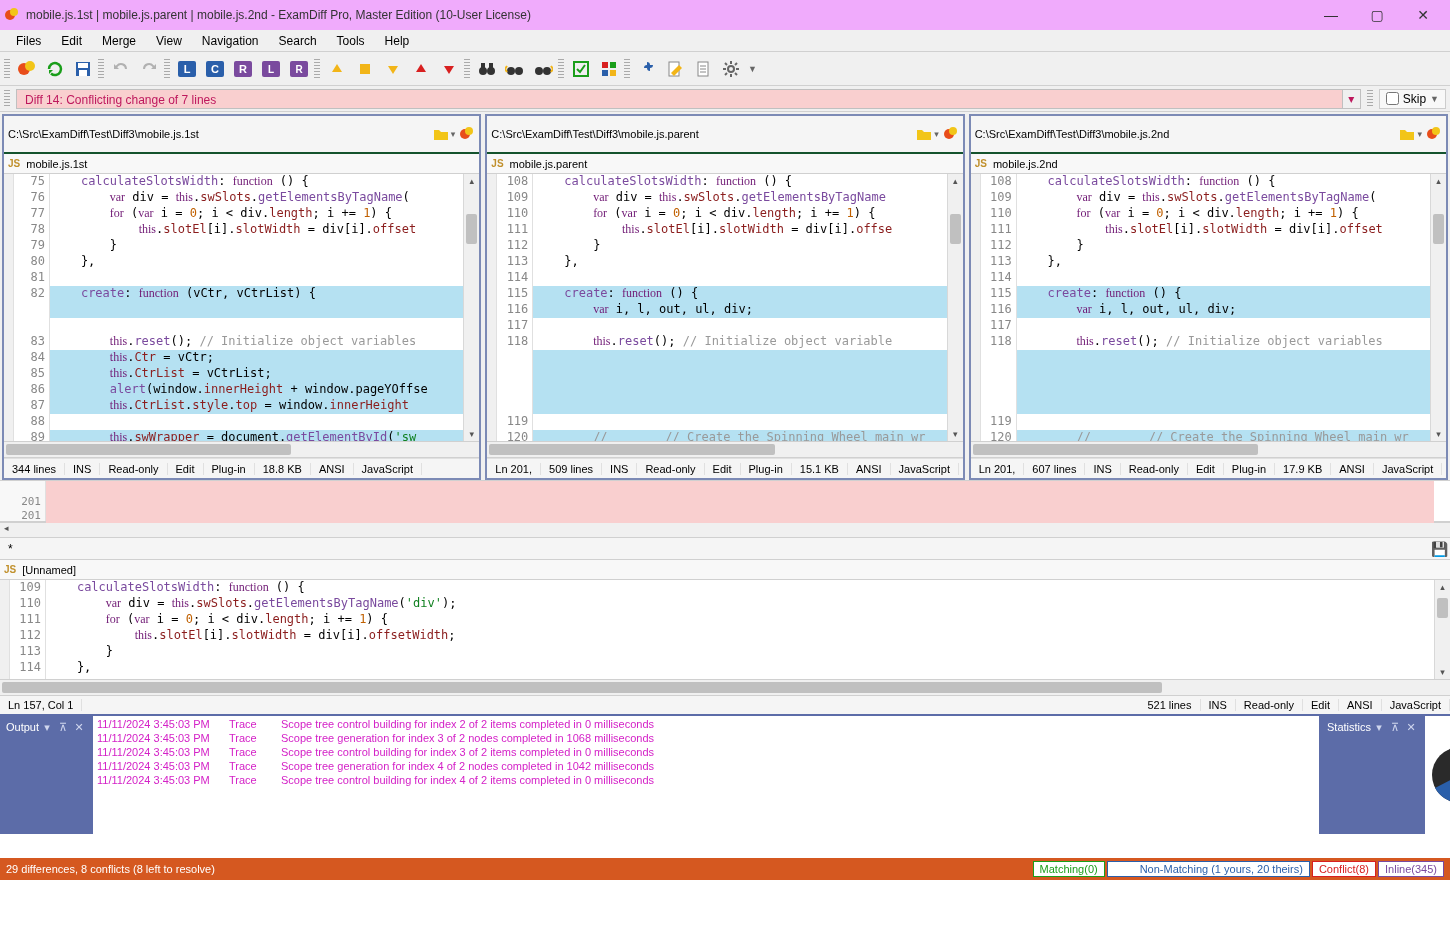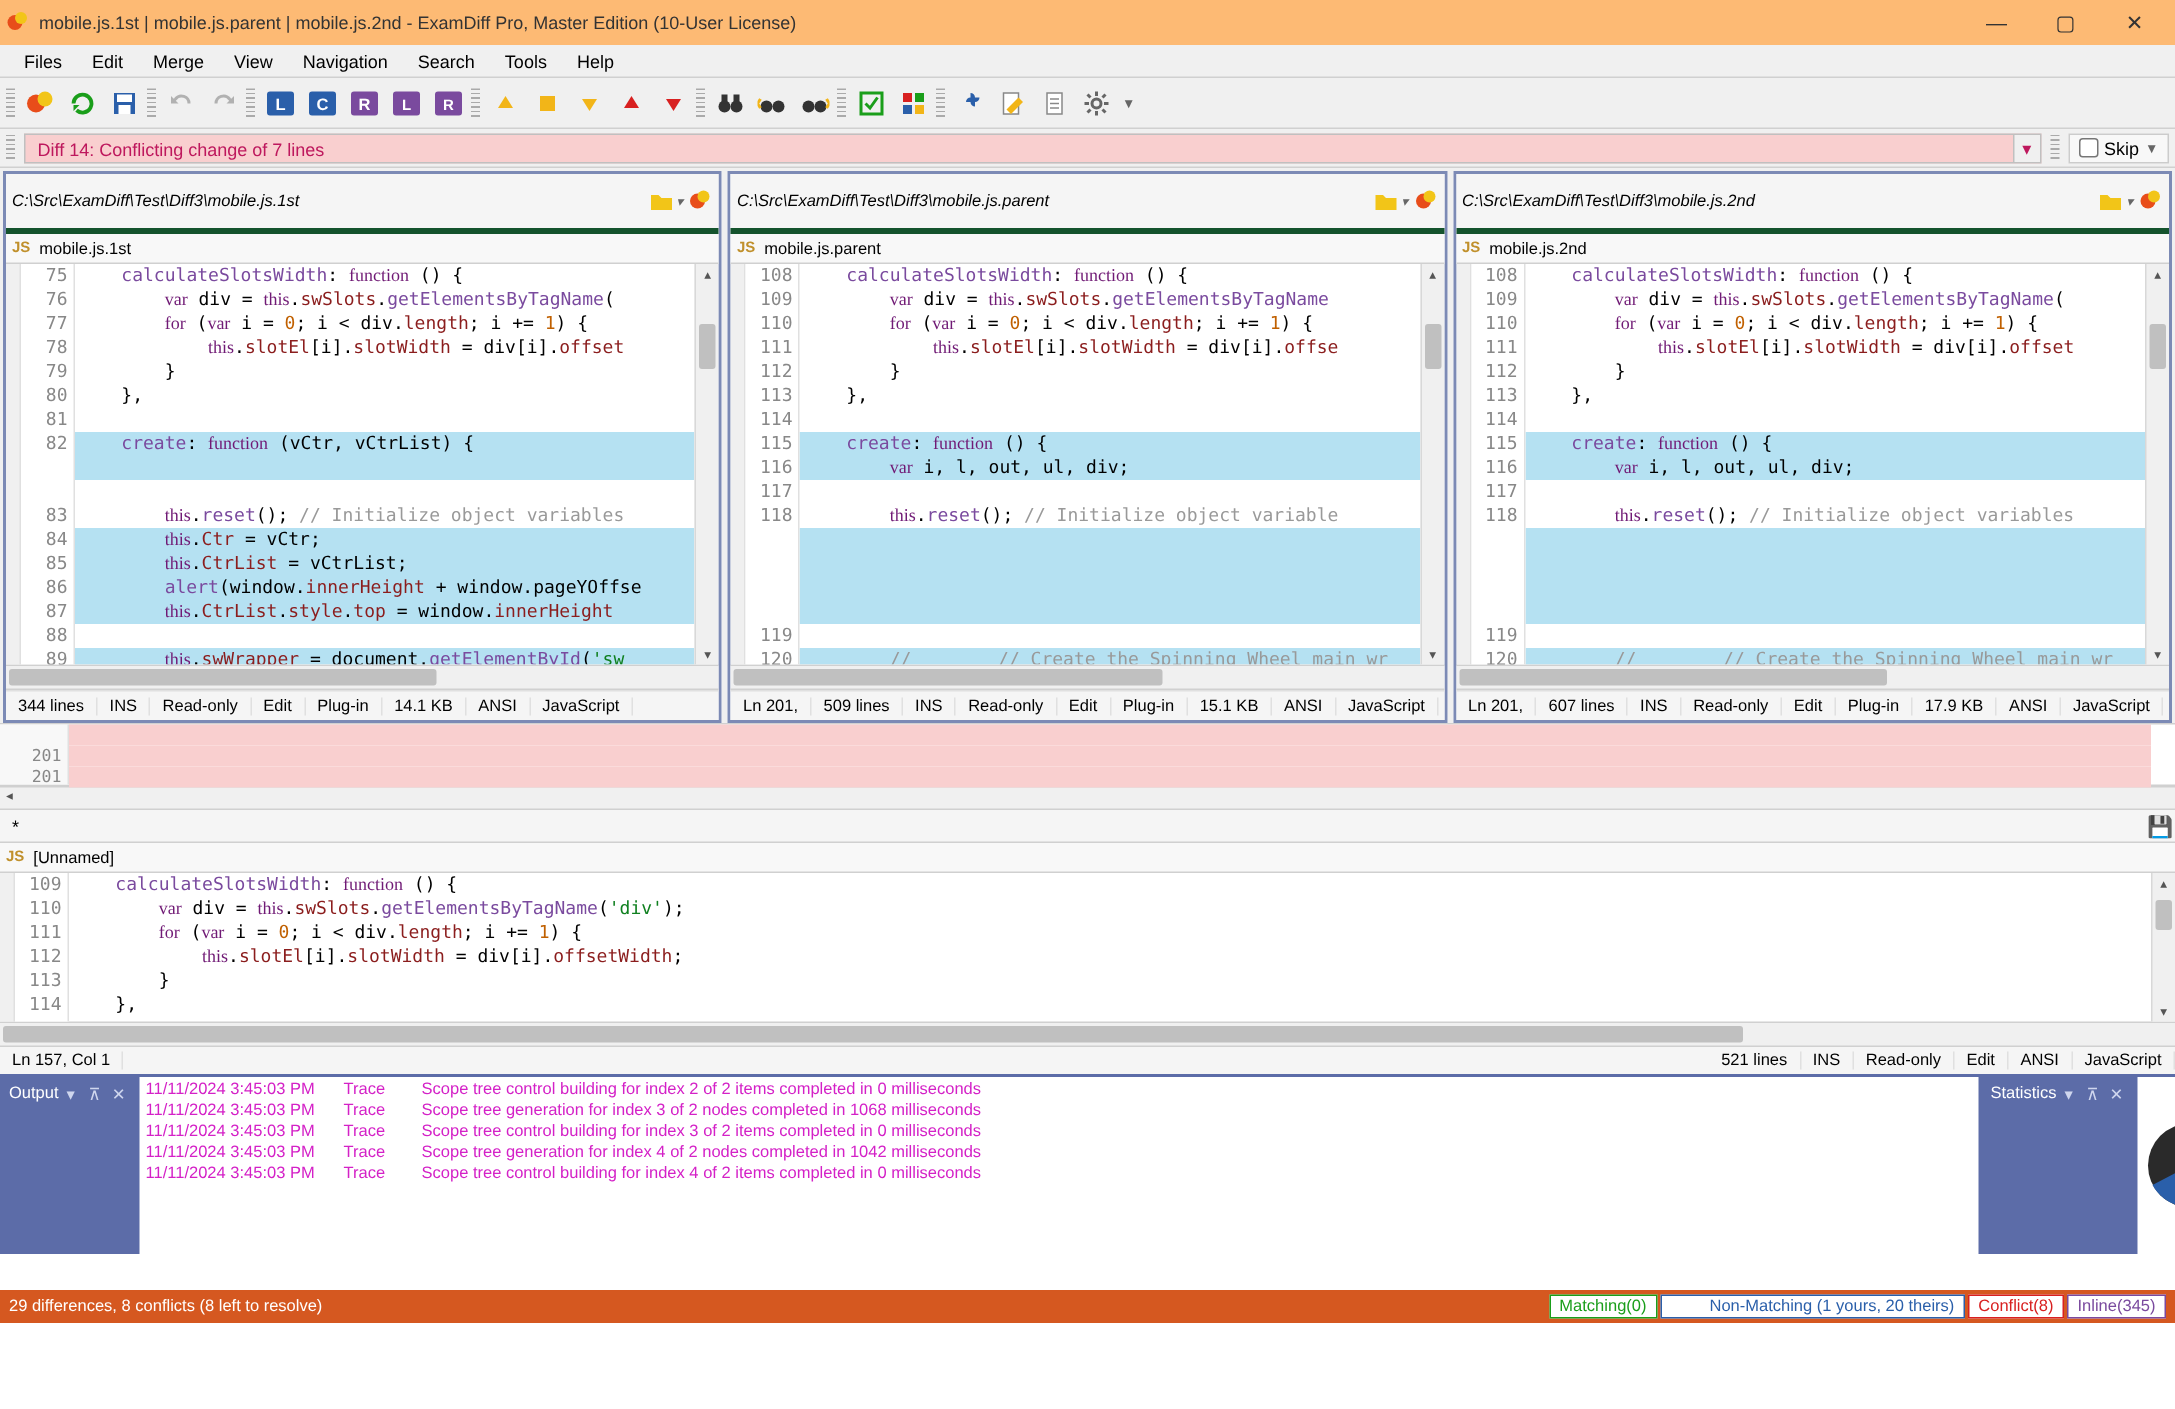--- a/index.html
+++ b/index.html
@@ -1,33 +1,33 @@
 <!DOCTYPE html>
 <html><head>
 <meta charset="utf-8">
 <style>
 * { margin: 0; padding: 0; box-sizing: border-box; }
 body { font-family: "Segoe UI", Tahoma, sans-serif; font-size: 12px; background: #fff; overflow: hidden; width: 1450px; height: 939px; }
-.titlebar { height: 30px; background: #fdba74; display: flex; align-items: center; padding: 0 4px; color: #333; }
+.titlebar { height: 30px; background: #f0abfc; display: flex; align-items: center; padding: 0 4px; color: #333; }
 .titlebar .icon { width: 16px; height: 16px; margin-right: 6px; }
 .titlebar .title { flex: 1; font-size: 12px; }
 .titlebar .winbtn { width: 46px; height: 30px; display: flex; align-items: center; justify-content: center; font-size: 14px; color: #333; }
 .menubar { height: 22px; background: #f0f0f0; display: flex; align-items: center; padding: 0 6px; border-bottom: 1px solid #d0d0d0; }
 .menubar .menuitem { padding: 2px 10px; cursor: default; }
 .toolbar { height: 34px; background: #f0f0f0; display: flex; align-items: center; padding: 0 4px; border-bottom: 1px solid #d0d0d0; gap: 2px; }
 .toolbar .grip { width: 6px; height: 20px; background: repeating-linear-gradient(#aaa 0 1px, transparent 1px 3px); margin-right: 2px; }
 .tbtn { width: 26px; height: 26px; display: flex; align-items: center; justify-content: center; border-radius: 2px; }
 .diffbanner-row { height: 26px; background: #f0f0f0; display: flex; align-items: center; padding: 2px 4px; gap: 6px; border-bottom: 1px solid #d0d0d0;}
 .diffbanner-row .grip { width: 6px; height: 18px; background: repeating-linear-gradient(#aaa 0 1px, transparent 1px 3px); }
 .diffbanner { flex: 1; height: 20px; background: #f9cfcf; border: 1px solid #c0c0c0; color: #be185d; padding: 1px 8px; display: flex; align-items: flex-end; position: relative; }
 .diffbanner .dropbtn { position: absolute; right: 0; top:0; bottom:0; width: 18px; display:flex; align-items:center; justify-content:center; border-left: 1px solid #c0c0c0; background:#f0f0f0;}
 .skipbox { display: flex; align-items: center; gap: 4px; padding: 0 6px; border:1px solid #ccc; height:20px; background:#f8f8f8;}
 .panes { display: flex; gap: 4px; padding: 2px 2px 0 2px; background:#f0f0f0;}
 .pane { flex: 1; display: flex; flex-direction: column; border: 2px solid #7c8ab5; min-width:0; background:#fff;}
-.pane-path { height: 22px; background: #f5f5f5; border-bottom: 4px solid #14532d; display: flex; align-items: center; padding: 18px 4px; font-size: 11px; font-style: italic; }
+.pane-path { height: 22px; background: #f5f5f5; border-bottom: 2px solid #14532d; display: flex; align-items: center; padding: 18px 4px; font-size: 11px; }
 .pane-path .path { flex: 1; overflow: hidden; white-space: nowrap; }
 .pane-path .ficon { width: 16px; height: 16px; margin-left: 2px; }
 .pane-tab { height: 20px; background: #f8f8f8; border-bottom: 1px solid #d0d0d0; display: flex; align-items: center; padding: 0 4px; gap: 6px; font-size: 11px; }
 .jsicon { color: #c0902c; font-weight: bold; font-size: 10px; }
 .code-wrap { display:flex; height: 268px; position:relative; overflow:hidden; border-bottom:1px solid #d0d0d0;}
 .margin { width:10px; background:#f0f0f0; border-right:1px solid #e0e0e0;}
 .gutter { width: 36px; background: #fff; border-right: 1px solid #e0e0e0; text-align: right; font-family: Consolas, monospace; font-size: 12px; color: #888; }
 .gutter .ln { height: 16px; padding-right: 4px; }
 .code { flex: 1; font-family: Consolas, monospace; font-size: 12px; white-space: pre; overflow: hidden; }
 .code .row { height: 16px; padding-left: 2px; }
@@ -323,21 +323,21 @@
       </div>
       <div class="pane-hscroll">
         <div class="thumb"></div>
       </div>
       <div class="pane-status">
         <div class="cell">344 lines</div>
         <div class="cell">INS</div>
         <div class="cell">Read-only</div>
         <div class="cell">Edit</div>
         <div class="cell">Plug-in</div>
-        <div class="cell">14.1 KB</div>
+        <div class="cell">18.8 KB</div>
         <div class="cell">ANSI</div>
         <div class="cell">JavaScript</div>
       </div>
     </div>
     <div class="pane">
       <div class="pane-path">
         <span class="path">C:\Src\ExamDiff\Test\Diff3\mobile.js.parent</span>
         <svg class="ficon" viewBox="0 0 16 16">
           <path d="M1 4h5l2 2h7v8H1z" fill="#f2c518"></path>
         </svg>

